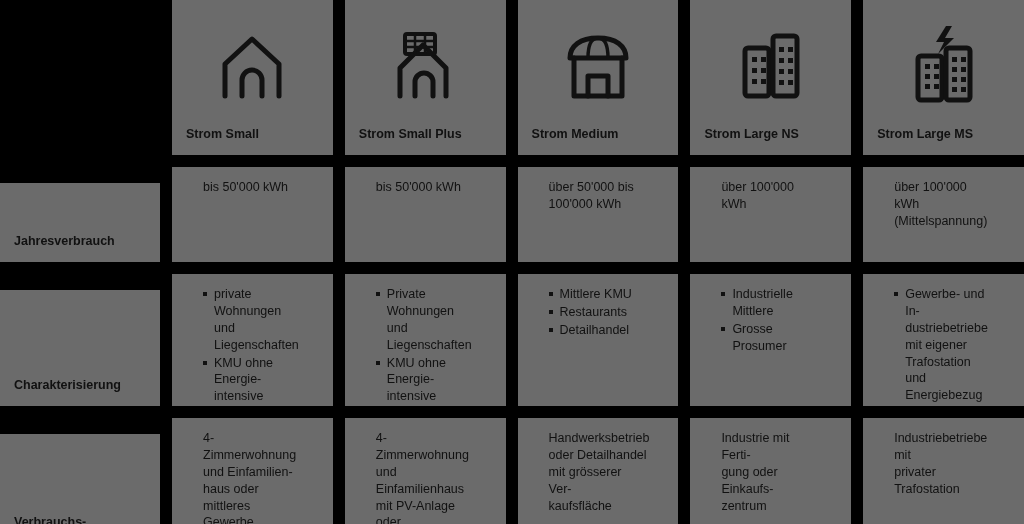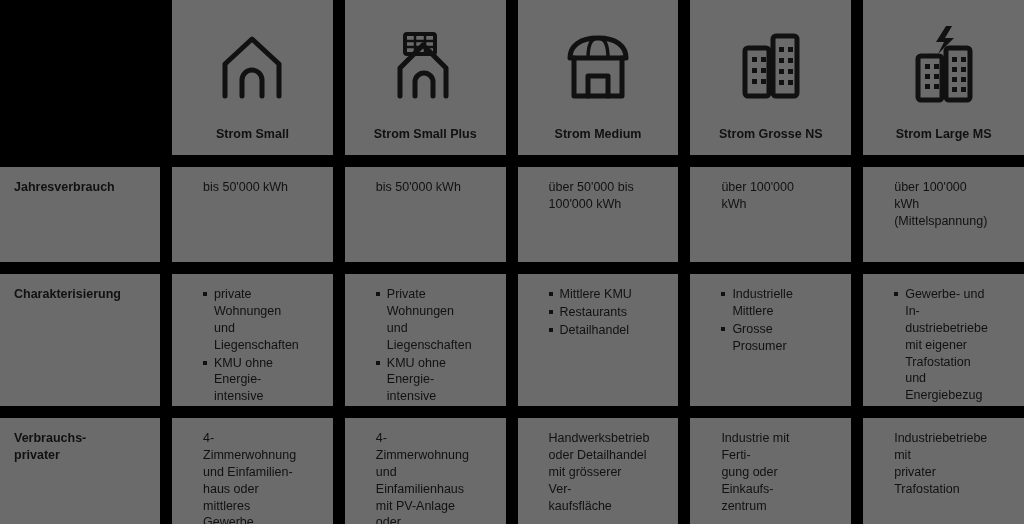--- a/index.html
+++ b/index.html
@@ -36,34 +36,34 @@
   .corner {
     background: #000000;
     padding: 0;
   }
   .rowhead {
     background: #6b6b6b;
     font-weight: bold;
     font-size: 12.5px;
     color: #111111;
     display: flex;
-    align-items: flex-start;
+    align-items: flex-end;
     padding-left: 14px;
     padding-right: 8px;
+    margin-top: 16px;
   }
   .rowhead span {
     display: block;
   }
   .prod {
     background: #6b6b6b;
     display: flex;
     flex-direction: column;
     justify-content: flex-end;
     padding: 10px 14px 12px 14px;
-    align-items: center;
   }
   .prod .iconwrap {
     flex: 1 1 auto;
     display: flex;
     align-items: center;
     justify-content: center;
     padding-bottom: 6px;
   }
   .prod .iconwrap svg {
     display: block;
@@ -154,21 +154,21 @@
             <rect x="49" y="19" width="5" height="5"></rect>
           <rect x="40" y="30" width="5" height="5"></rect>
             <rect x="49" y="30" width="5" height="5"></rect>
           <rect x="40" y="41" width="5" height="5"></rect>
             <rect x="49" y="41" width="5" height="5"></rect>
           <rect x="40" y="52" width="5" height="5"></rect>
             <rect x="49" y="52" width="5" height="5"></rect>
         </g>
       </svg>
     </div>
-    <div class="plabel">Strom Grosse NS</div>
+    <div class="plabel">Strom Large NS</div>
   </div>
 
   <div class="cell prod">
     <div class="iconwrap">
       <svg width="64" height="82" viewBox="0 0 64 82" fill="none" stroke="#111111" stroke-width="5">
         <path d="M34 2 L24 18 H32 L26 30 L42 14 H33 L40 2 Z" fill="#111111" stroke="none"></path>
         <rect x="6" y="32" width="24" height="44" rx="3" stroke-linejoin="round"></rect>
         <rect x="34" y="24" width="24" height="52" rx="3" stroke-linejoin="round"></rect>
         <g fill="#111111" stroke="none">
           <rect x="13" y="40" width="5" height="5"></rect>

